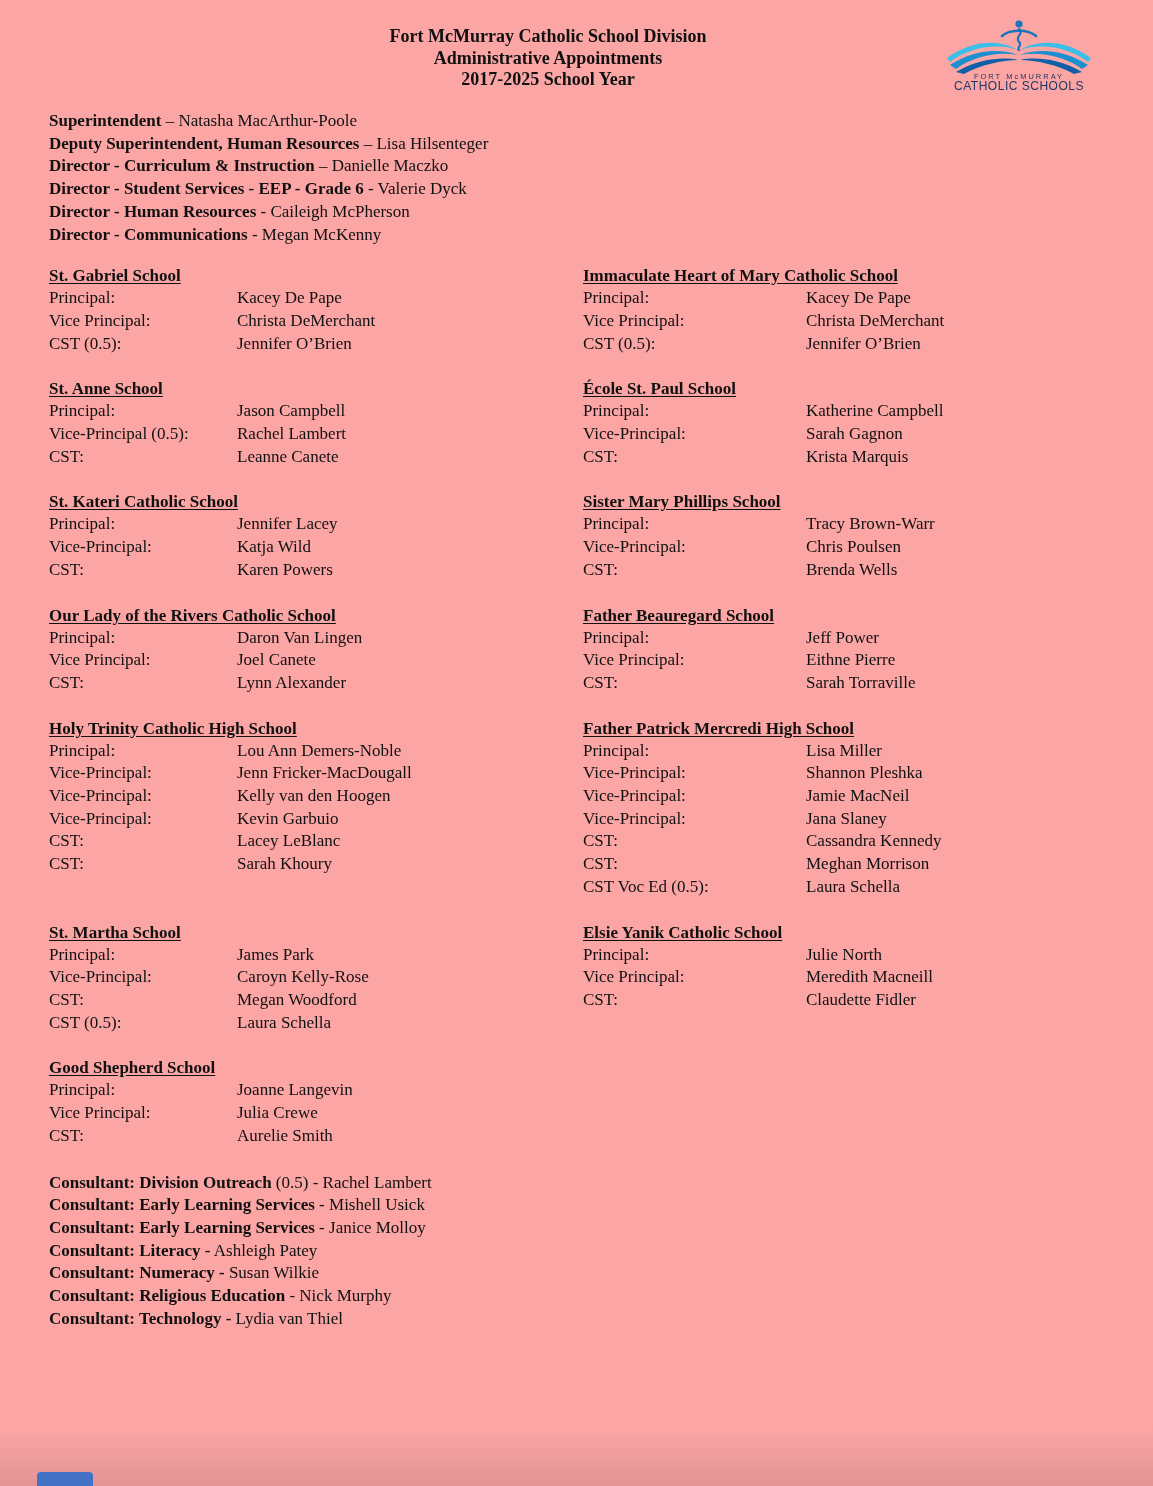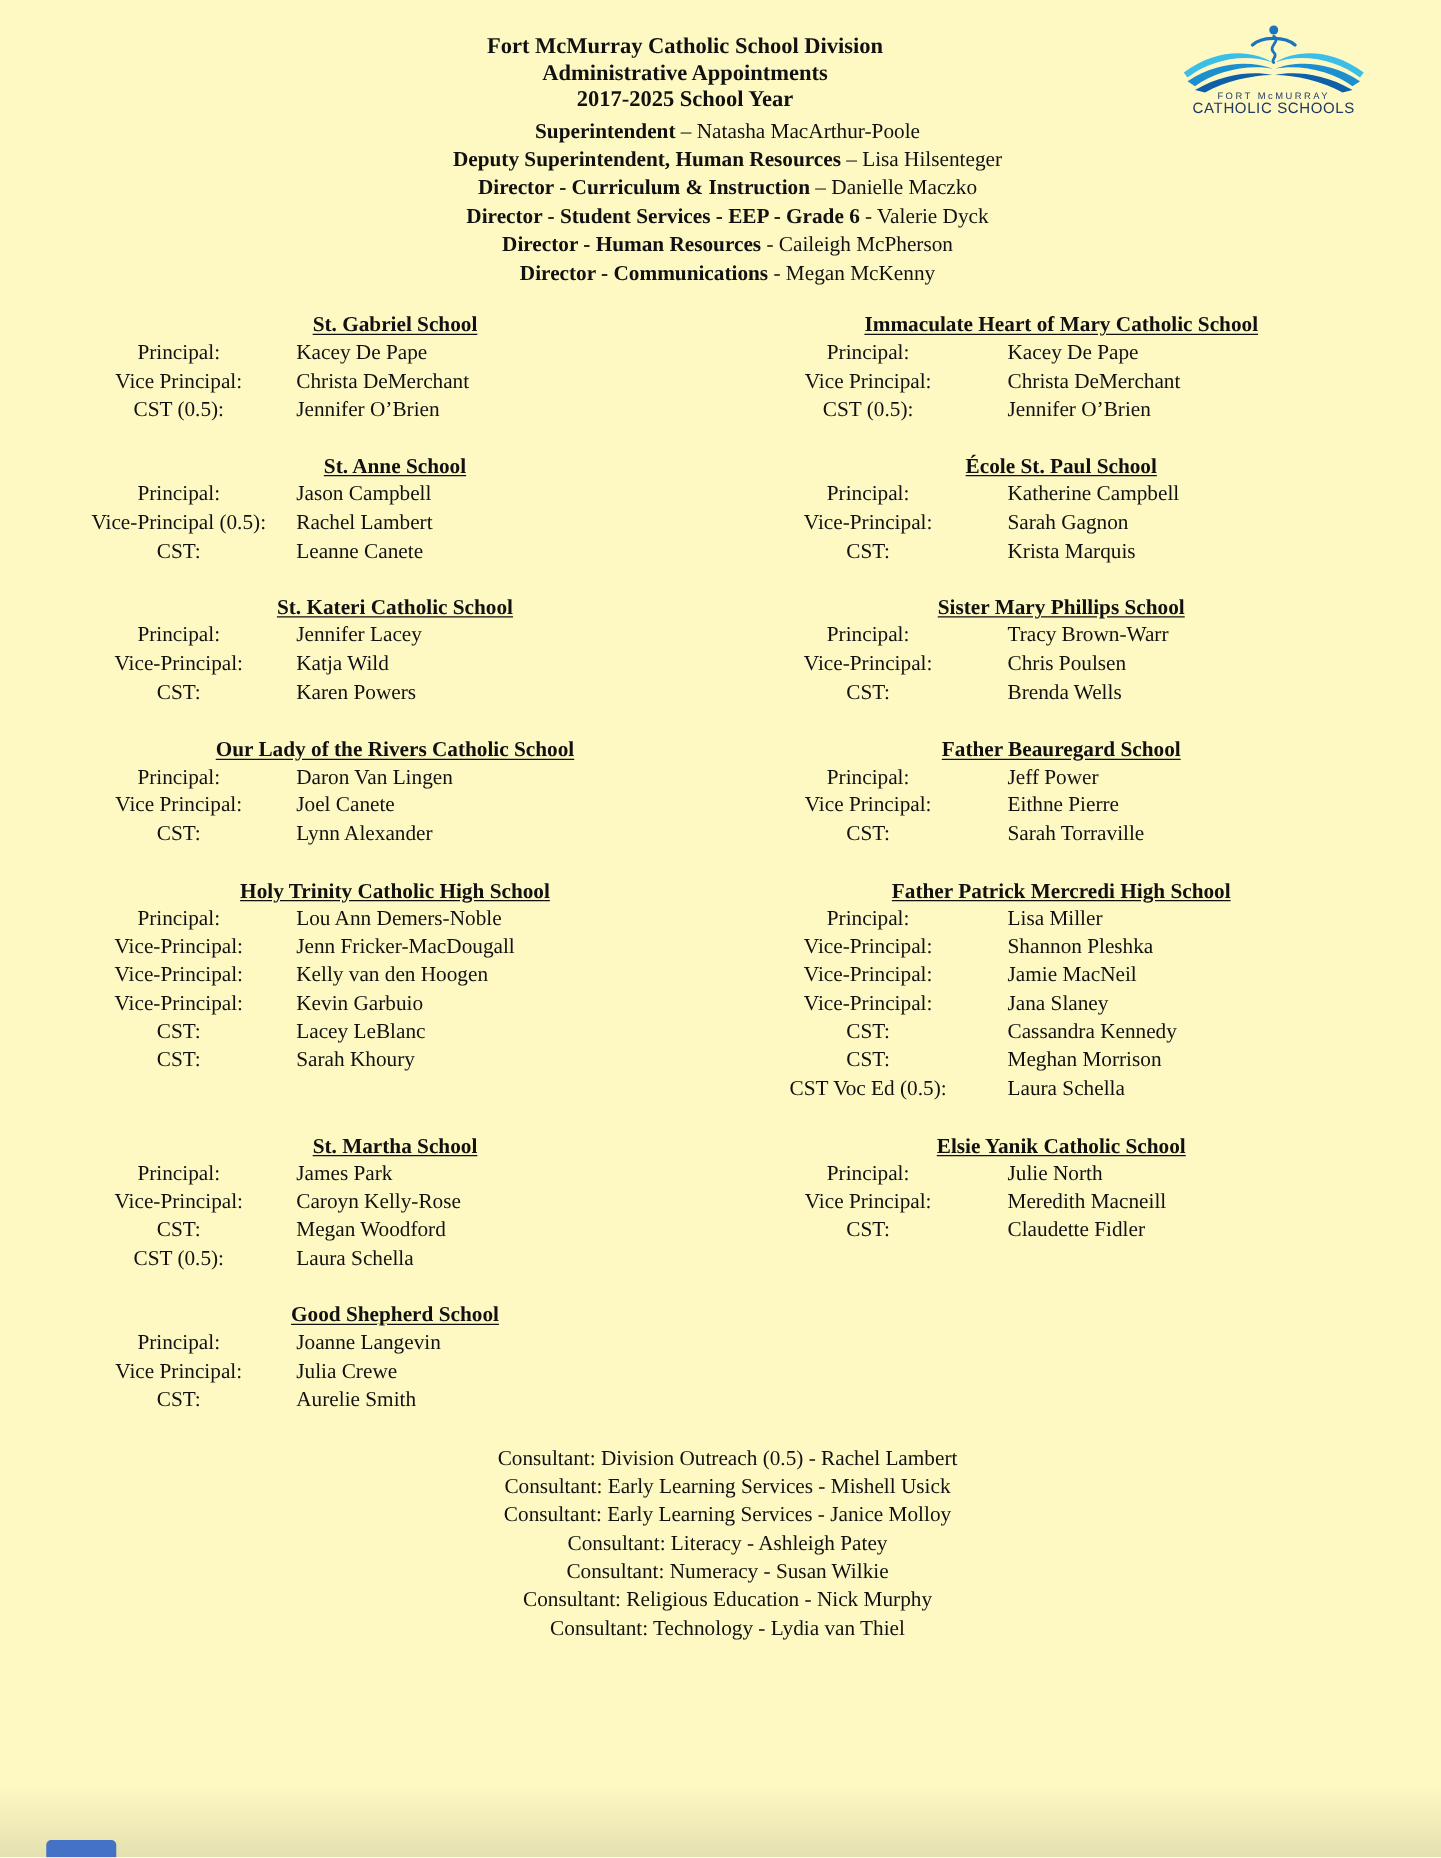--- a/index.html
+++ b/index.html
@@ -1,39 +1,39 @@
 <!DOCTYPE html>
 <html><head>
 <meta charset="utf-8">
 <style>
   * { margin:0; padding:0; box-sizing:border-box; }
   html,body { background:#ffffff; }
   .page {
-    position:relative; width:1153px; height:1486px; background:#fef9c3;
+    position:relative; width:1153px; height:1486px; background:#fca5a5;
     font-family:"Liberation Serif", serif; color:#111111; overflow:hidden;
   }
   .doc-header {
     position:absolute; top:26px; left:0; width:1096px; text-align:center;
     font-weight:bold; font-size:18px; line-height:21.5px;
   }
   .logo { position:absolute; top:16px; right:58px; width:152px; height:76px; }
-  .content { position:absolute; top:94px; left:49px; width:1066px;text-align:center; }
+  .content { position:absolute; top:110px; left:49px; width:1066px; }
   .lead { font-size:17px; line-height:22.7px; margin-bottom:18px; }
   .lead-line b { font-weight:bold; }
   .schools { display:grid; grid-template-columns:534px 1fr; }
   .school { margin-bottom:22px; font-size:17px; line-height:22.7px; }
   .school-name {
     font-size:17px; font-weight:bold; line-height:23px;
     text-decoration:underline; text-underline-offset:2px;
   }
   .srow { display:flex; }
   .col-left .lbl { flex:0 0 188px; }
   .col-right .lbl { flex:0 0 223px; }
   .consultants { font-size:17px; line-height:22.7px; margin-top:2px; }
-  .consultants b { font-weight:normal; }
+  .consultants b { font-weight:bold; }
   .footer-fade {
     position:absolute; bottom:0; left:0; width:100%; height:58px;
     background:linear-gradient(to bottom, rgba(0,0,0,0), rgba(0,0,0,0.10));
     pointer-events:none;
   }
   .footer-mark {
     position:absolute; bottom:0; left:37px; width:56px; height:14px;
     border-radius:4px 4px 0 0;
   }
 </style>

